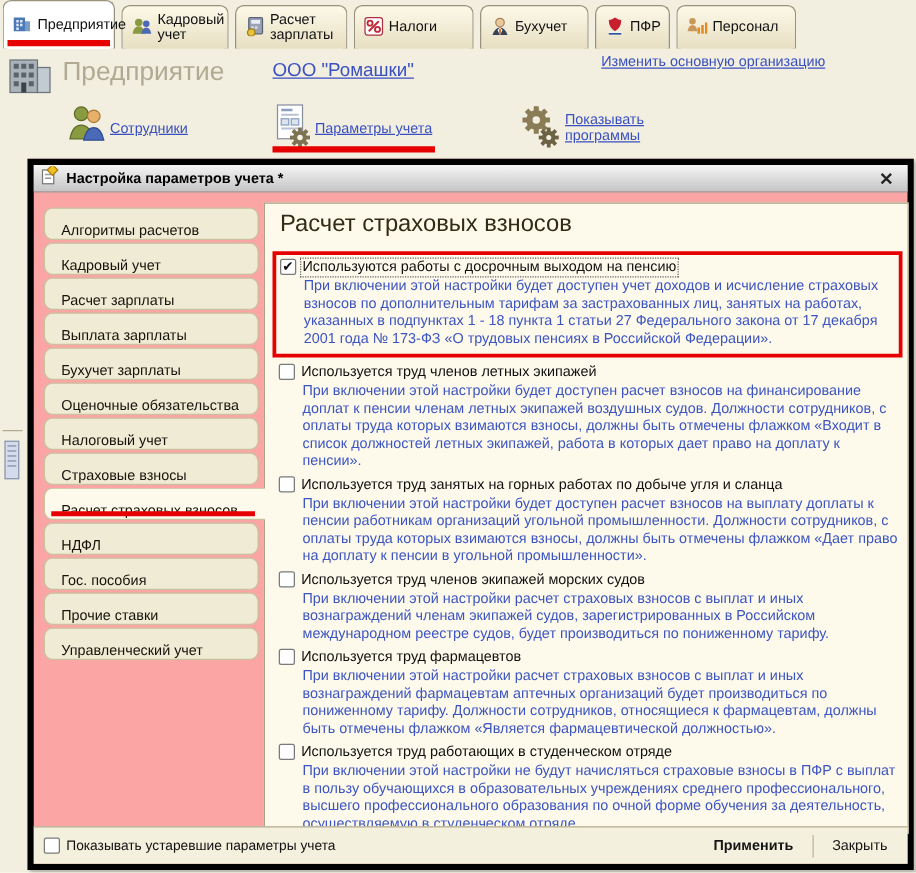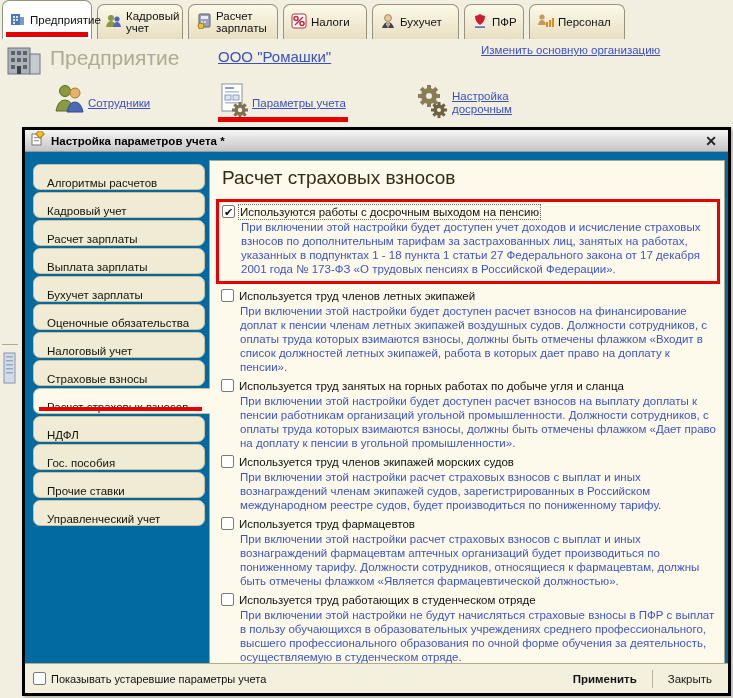--- a/index.html
+++ b/index.html
@@ -15,21 +15,21 @@
   
   .tabbar { position:absolute; left:0; top:0; height:39px; display:flex; align-items:flex-end; gap:5px; padding-left:2px; }
   .apptab {
     display:flex; align-items:center; gap:4px; height:35px;
     border:1px solid #98917b; border-bottom:none; border-radius:7px 7px 0 0;
     padding:0 7px; background:linear-gradient(#fdf9e9,#e7dfc2);
     font-size:11.5px; line-height:12px; position:relative; cursor:pointer;
   }
   .apptab.active { background:#fff; height:39px; z-index:2; }
   .tab-underline { position:absolute; left:3px; right:3px; bottom:2px; height:5px; background:#e60000; }
-  .t1{width:90px}.t2{width:86px}.t3{width:90px}.t4{width:84px}.t5{width:87px}.t6{width:60px}.t7{width:96px}
+  .t1{width:90px}.t2{width:86px}.t3{width:90px}.t4{width:96px}.t5{width:87px}.t6{width:60px}.t7{width:96px}
 
   
   .big-building { position:absolute; left:6px; top:44px; }
   .section-title { position:absolute; left:50px; top:46px; font-size:21px; color:#b0aa92; }
   .org-link { position:absolute; left:218px; top:48px; font-size:15px; }
   .change-org { position:absolute; left:481px; top:44px; font-size:11.5px;text-align:center; }
   .sc-icon-emp { position:absolute; left:55px; top:83px; }
   .sc-emp { position:absolute; left:88px; top:97px; font-size:11.5px;text-align:right; }
   .sc-icon-par { position:absolute; left:218px; top:82px; }
   .sc-par { position:absolute; left:252px; top:97px; font-size:11.5px; }
@@ -37,21 +37,21 @@
   .sc-icon-set { position:absolute; left:416px; top:83px; }
   .sc-set { position:absolute; left:452px; top:90px; font-size:11.5px; line-height:13px; width:72px; display:inline-block; }
 
   
   .edge-line { position:absolute; left:2px; top:344px; width:16px; height:1px; background:#b0ab90; }
   .edge-icon { position:absolute; left:3px; top:352px; }
 
   
   .dialog {
     position:absolute; left:22px; top:127px; width:709px; height:569px;
-    background:#0369a1; border:3px solid #000000; box-shadow:2px 2px 3px rgba(0,0,0,.25);
+    background:#fca5a5; border:5px solid #000000; box-shadow:2px 2px 3px rgba(0,0,0,.25);
   }
   .titlebar {
     height:22px; background:linear-gradient(#f5f5f5,#c5c5c5);
     border-bottom:1px solid #9a9a9a; display:flex; align-items:center; gap:6px; padding:0 6px;
   }
   .titlebar .title { font-weight:bold; font-size:11.5px; flex:1; color:#000; }
   .close-btn { font-size:14px; font-weight:bold; color:#222; padding:0 5px; cursor:pointer; }
 
   .sidebar { position:absolute; left:8px; top:34px; width:177px; display:flex; flex-direction:column; gap:2px; }
   .side-tab {
@@ -219,21 +219,21 @@
       </g>
       <g transform="translate(23,27)">
         <rect x="-1.5" y="-8" width="3" height="16" fill="#6d6244"></rect>
         <rect x="-1.5" y="-8" width="3" height="16" fill="#6d6244" transform="rotate(45)"></rect>
         <rect x="-1.5" y="-8" width="3" height="16" fill="#6d6244" transform="rotate(90)"></rect>
         <rect x="-1.5" y="-8" width="3" height="16" fill="#6d6244" transform="rotate(135)"></rect>
         <circle r="5.5" fill="#6d6244"></circle>
         <circle r="2" fill="#f2efe0"></circle>
       </g>
     </svg></span>
-<span class="sc-set lnk">Настройка досрочным</span>
+<span class="sc-set lnk">Показывать программы</span>
 
 <span class="edge-line"></span>
 <span class="edge-icon"><svg width="14" height="34">
       <rect x="1" y="1" width="11" height="30" fill="#d4dcec" stroke="#8694ac"></rect>
       <rect x="3" y="4" width="7" height="1.5" fill="#9aa8c0"></rect>
       <rect x="3" y="8" width="7" height="1.5" fill="#9aa8c0"></rect>
       <rect x="3" y="12" width="7" height="1.5" fill="#9aa8c0"></rect>
       <rect x="3" y="16" width="7" height="1.5" fill="#9aa8c0"></rect>
       <rect x="3" y="20" width="7" height="1.5" fill="#9aa8c0"></rect>
     </svg></span>

